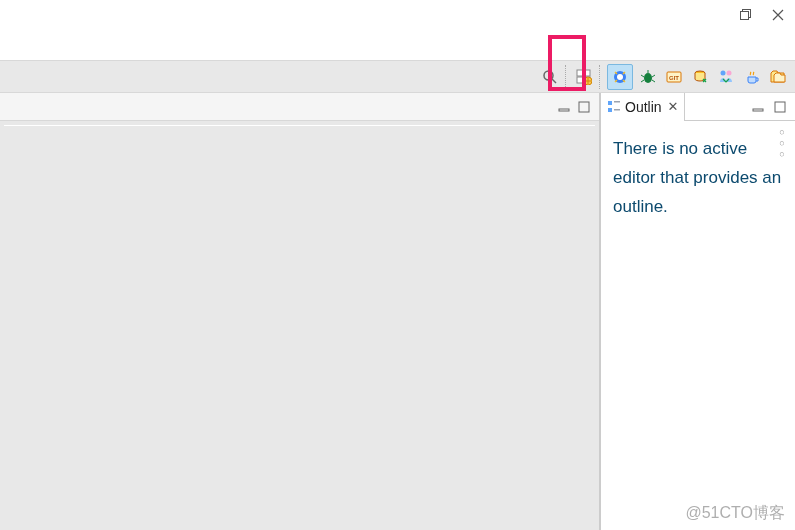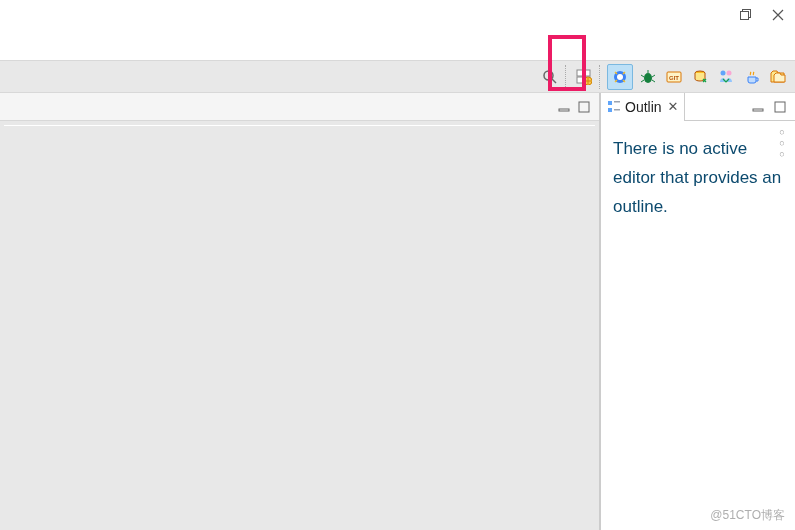--- a/index.html
+++ b/index.html
@@ -19,21 +19,21 @@
   .outline-pane { width: 195px; background: #fff; display:flex; flex-direction:column; border-left: 1px solid #ccc; }
   .outline-tabbar { height: 28px; display:flex; align-items:center; border-bottom: 1px solid #ccc; }
   .outline-tab { height: 28px; display:flex; align-items:center; gap:4px; padding: 8px 6px; border-right: 1px solid #ccc; background:#fff; }
   .outline-tab .title { font-size: 14px; color:#222; }
   .outline-tab .close { font-size: 13px; color:#555; padding-left:2px; }
   .outline-ctrls { flex:1; display:flex; justify-content:flex-end; align-items:center; gap:8px; padding-right:8px; }
   .outline-body { flex:1; padding: 14px 12px 12px 12px; position:relative; }
   .outline-body .msg { font-size: 17px; line-height: 1.7; color: #0c4a6e; }
   .outline-menu { position:absolute; top:6px; right:8px; writing-mode: vertical-rl; font-size: 9px; letter-spacing:1px; color:#999; }
   .mini-btn { width:14px; height:14px; display:flex; align-items:center; justify-content:center; }
-  .watermark { position:absolute; bottom:6px; right:10px; font-size:12px; color: rgba(120,120,120,0.6); pointer-events:none; }
+  .watermark { position:absolute; bottom:6px; right:10px; font-size:16px; color: rgba(120,120,120,0.6); pointer-events:none; }
   svg { display:block; }
 </style>
 </head>
 <body>
 
 <div class="top-blank"></div>
 
 <div class="window-controls">
   <div class="win-ctrl" title="Restore Down">
     <svg width="12" height="12" viewBox="0 0 12 12">

